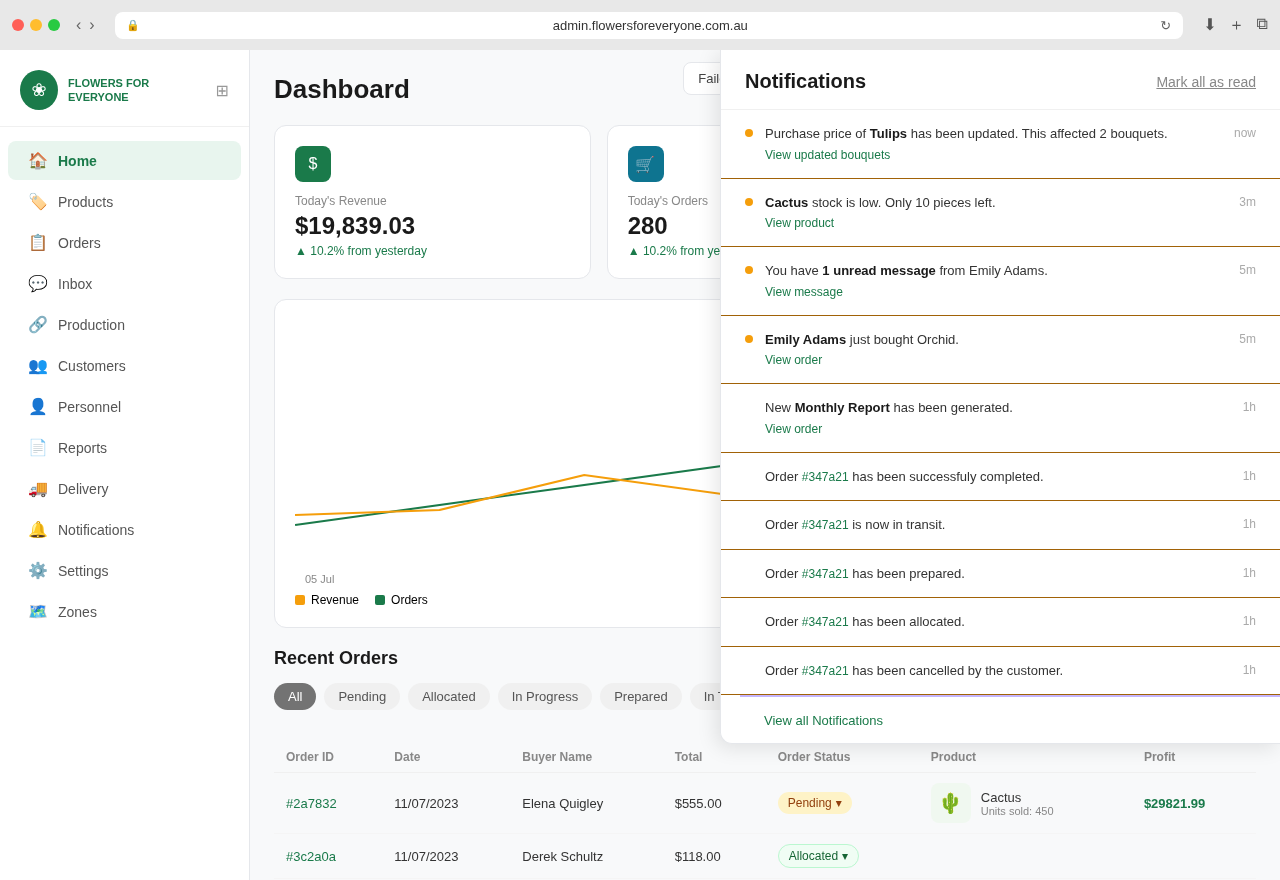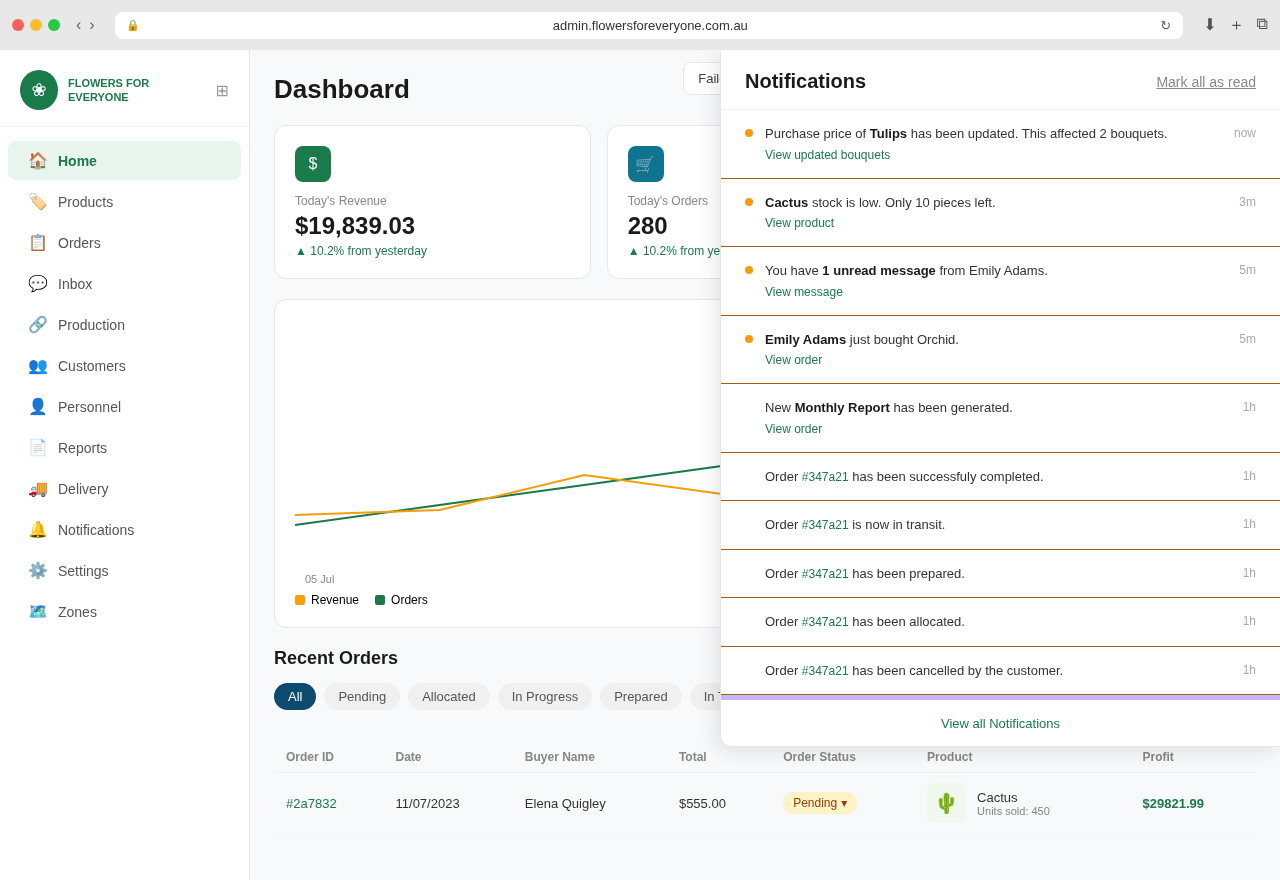--- a/index.html
+++ b/index.html
@@ -110,21 +110,21 @@
     .legend-item { display: flex; align-items: center; gap: 6px; }
     .legend-dot { width: 10px; height: 10px; border-radius: 2px; }
 
     
     .section-title { font-size: 18px; font-weight: 700; color: #1a1a1a; margin-bottom: 14px; }
     .order-tabs { display: flex; gap: 8px; margin-bottom: 16px; flex-wrap: wrap; }
     .order-tab {
       padding: 6px 14px; border-radius: 20px; font-size: 13px; cursor: pointer;
       background: #f0f0f0; color: #555; border: none;
     }
-    .order-tab.active { background: #0c4a6e; color: white; }
+    .order-tab.active { background: #737373; color: white; }
     .orders-table { width: 100%; border-collapse: collapse; margin-top: 32px; }
     .orders-table th { font-size: 12px; color: #888; font-weight: 600; text-align: left; padding: 8px 12px; border-bottom: 1px solid #f0f0f0; }
     .orders-table td { font-size: 13px; color: #333; padding: 10px 12px; border-bottom: 1px solid #f5f5f5; }
     .order-link { color: #1a7a4a; text-decoration: none; font-weight: 500; }
     .status-badge {
       display: inline-flex; align-items: center; gap: 4px;
       padding: 4px 10px; border-radius: 12px; font-size: 12px; font-weight: 500;
     }
     .badge-pending { background: #fef3c7; color: #92400e; }
     .badge-allocated { background: #f0fdf4; color: #166534; border: 1px solid #bbf7d0; }
@@ -151,21 +151,21 @@
     .notif-item {
       display: flex; align-items: flex-start; gap: 12px;
       padding: 14px 24px; border-bottom: 1px solid #a16207;
     }
     .notif-dot { width: 8px; height: 8px; border-radius: 50%; background: #f59e0b; margin-top: 5px; flex-shrink: 0; }
     .notif-dot-empty { width: 8px; height: 8px; margin-top: 5px; flex-shrink: 0; }
     .notif-body { flex: 1; font-size: 13px; color: #333; line-height: 1.5; }
     .notif-body strong { font-weight: 700; color: #1a1a1a; }
     .notif-link { color: #1a7a4a; text-decoration: none; font-size: 12px; display: block; margin-top: 2px; }
     .notif-time { font-size: 12px; color: #aaa; flex-shrink: 0; margin-top: 2px; }
-    .notif-footer { padding: 14px 24px; text-align: center; border-top: 5px solid #c4b5fd; }
+    .notif-footer { padding: 14px 24px; text-align: left; border-top: 2px solid #c4b5fd; margin-left: 19px; }
     .view-all-link { font-size: 13px; color: #1a7a4a; text-decoration: none; font-weight: 500; }
   </style>
 </head>
 <body>
 
 <div class="browser-chrome">
   <div class="traffic-lights">
     <div class="tl tl-red"></div>
     <div class="tl tl-yellow"></div>
     <div class="tl tl-green"></div>
@@ -367,20 +367,36 @@
                 <div>
                   <div class="product-info">Cactus</div>
                   <div class="product-sub">Units sold: 450</div>
                 </div>
               </div>
             </td>
             <td>
               <span class="profit-value">$29821.99</span>
             </td>
           </tr>
+          <tr>
+            <td>
+              <a class="order-link">#3c2a0a</a>
+            </td>
+            <td>11/07/2023</td>
+            <td>Derek Schultz</td>
+            <td>$118.00</td>
+            <td>
+              <span class="status-badge badge-allocated">
+                <span>Allocated</span>
+                <span>▾</span>
+              </span>
+            </td>
+            <td></td>
+            <td></td>
+          </tr>
         </tbody>
       </table>
     </div>
   </div>
 
   <div class="notif-overlay">
     <div class="notif-header">
       <h2 class="notif-title">Notifications</h2>
       <a class="mark-all-read">Mark all as read</a>
     </div>

